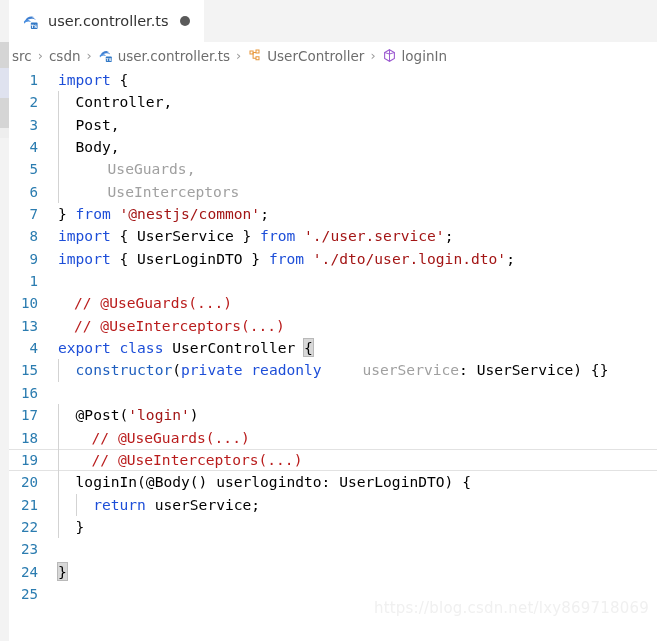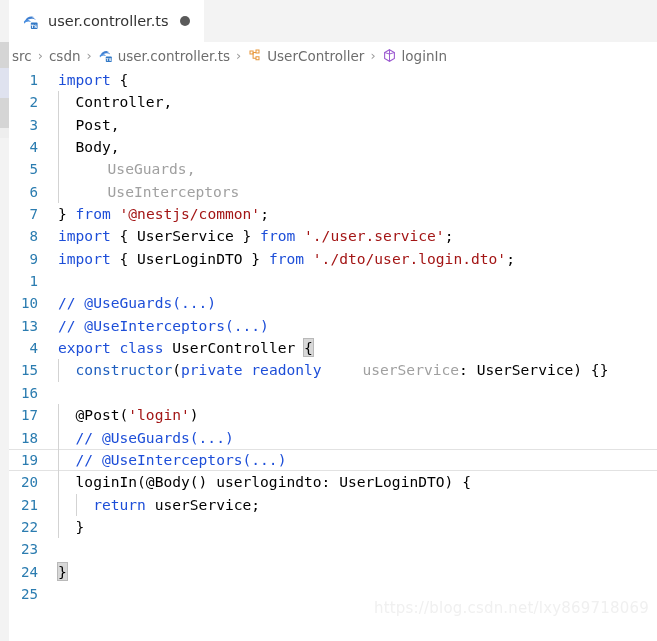--- a/index.html
+++ b/index.html
@@ -156,21 +156,21 @@
     position: absolute;
     width: 1px;
     background: #d3d3d3;
     left: 0; top: 0; bottom: 0;
   }
 
   
   .t-key     { color: #1d4ed8; }       
   .t-plain   { color: #000000; }
   .t-str     { color: #a31515; text-align: right; }
-  .t-com     { color: #1d4ed8; }
+  .t-com     { color: #b91c1c; margin-left: 16px; }
   .t-dim     { color: #a0a0a0; padding-left: 32px; }       
   .t-fn      { color: #1f5fbf; }
   .t-punc    { color: #000000; }
   .bracket-hl {
     background: #d8d8d8;
     outline: 1px solid #b9b9b9;
   }
 
   
   .watermark {

